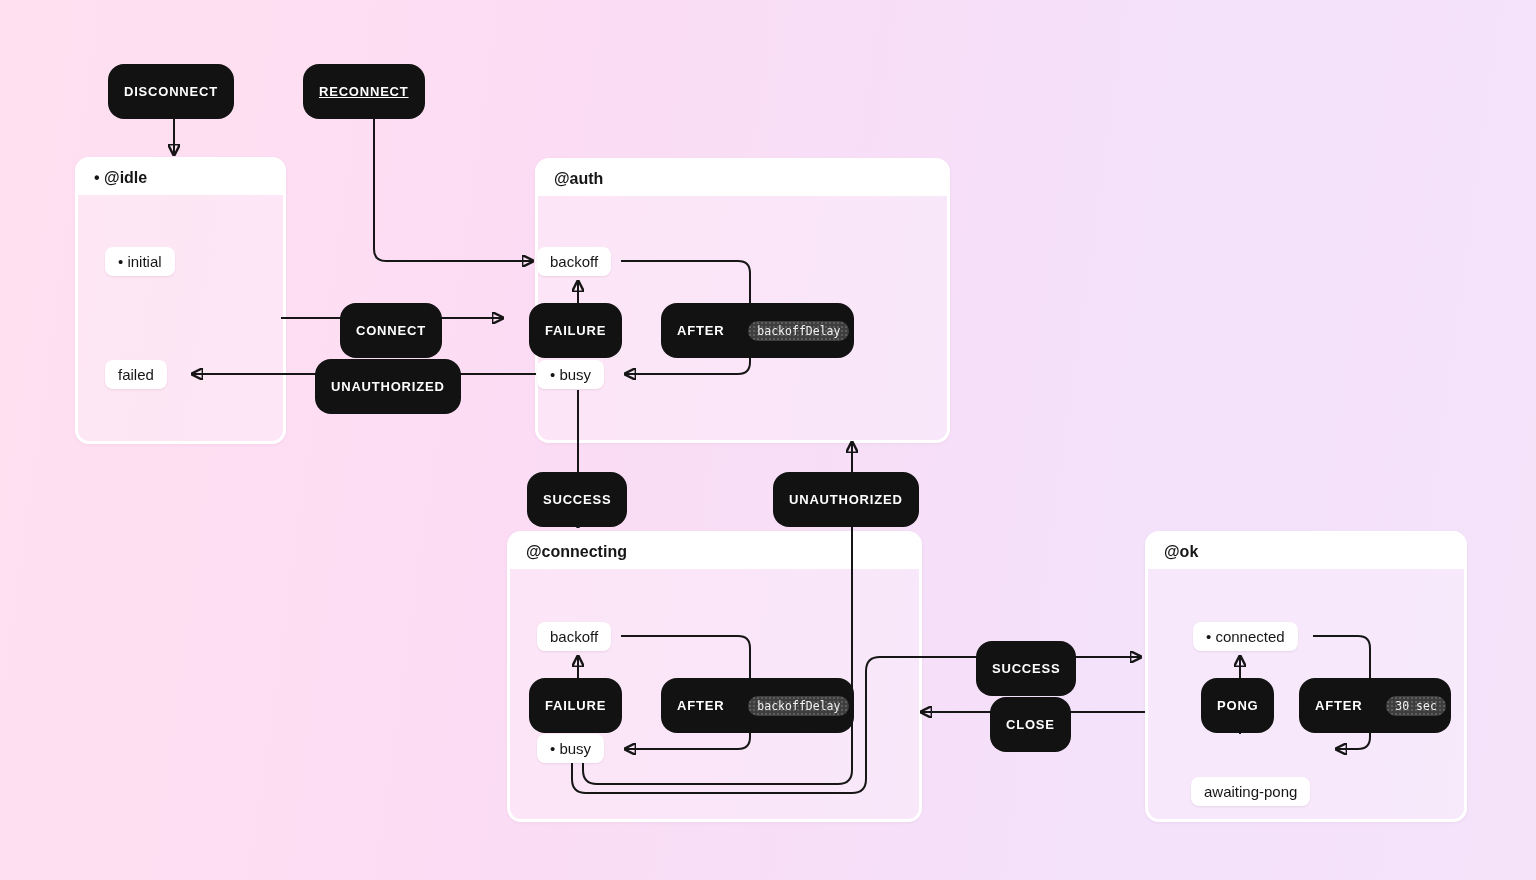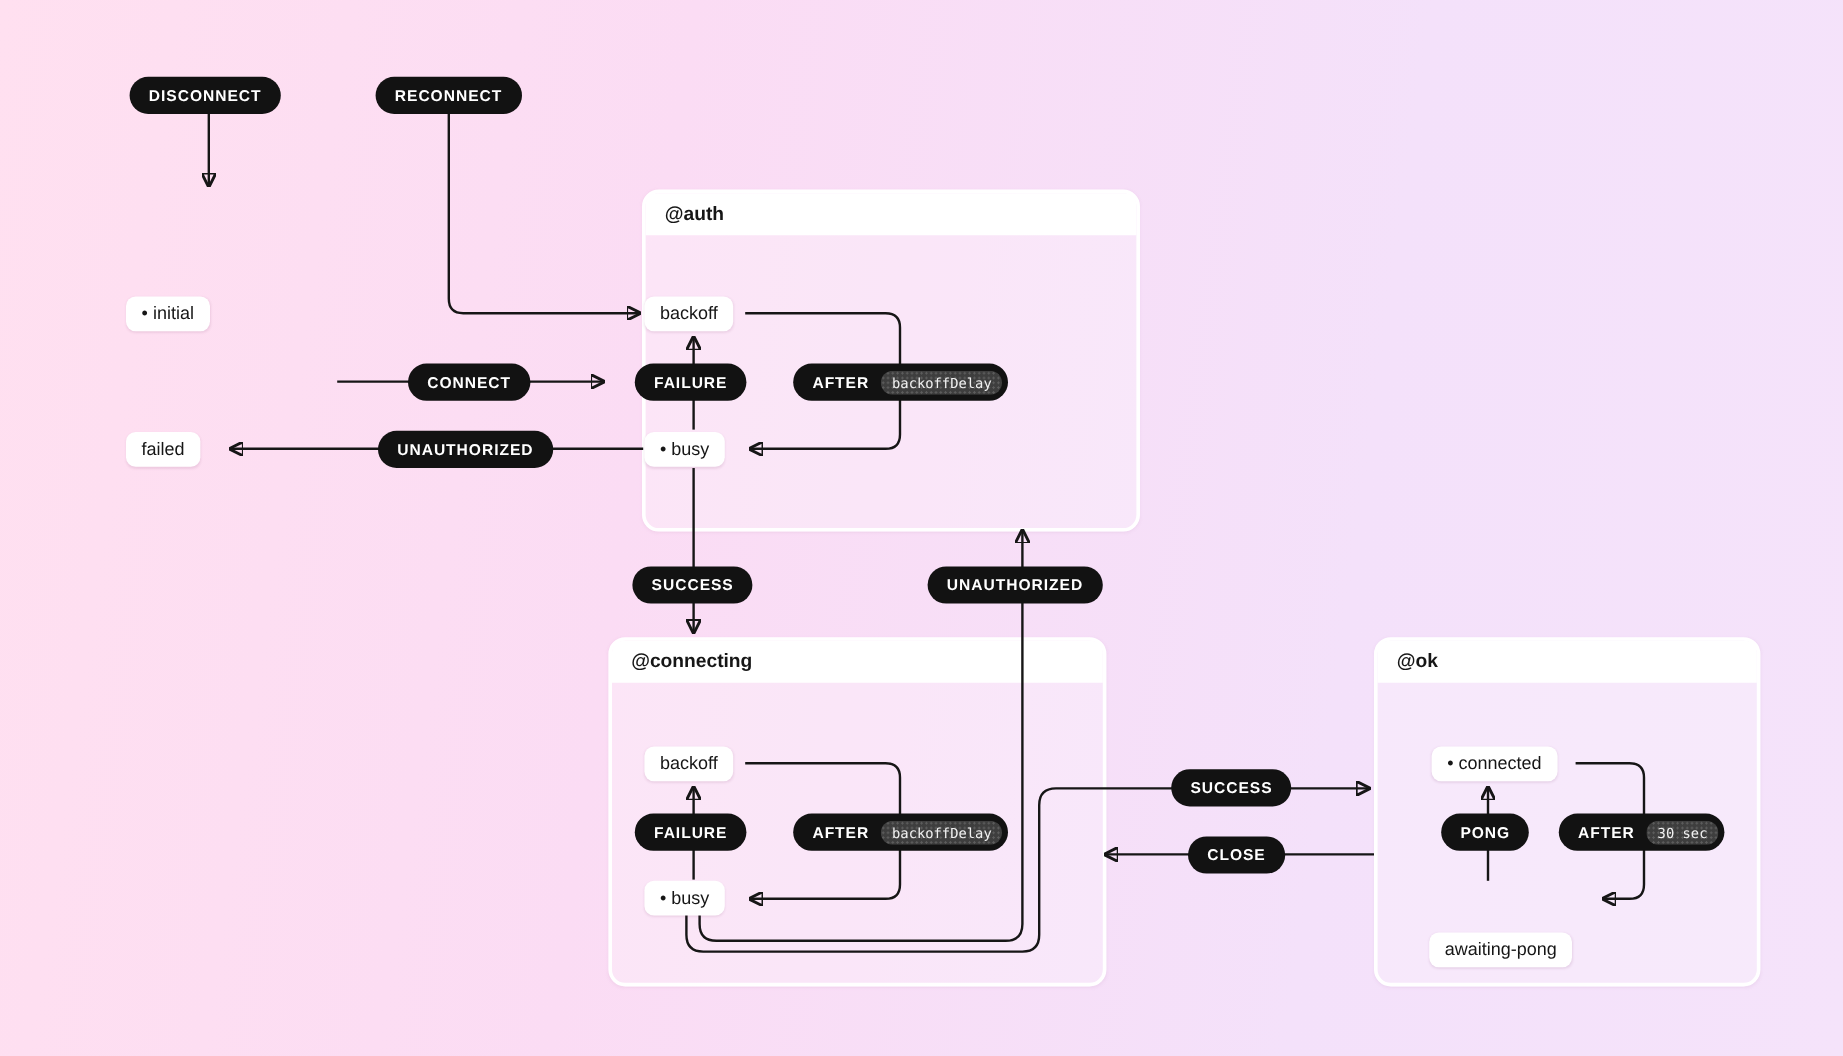--- a/index.html
+++ b/index.html
@@ -20,40 +20,43 @@
   }
   .node {
     position:absolute; z-index:3; background:#ffffff; color:#161616;
     border-radius:8px; height:29px; display:inline-flex; align-items:center;
     padding:0 13px; font-size:15px; font-weight:500; white-space:nowrap;
     box-shadow:0 1px 2px rgba(120,60,110,0.12);
   }
   .pill {
     position:absolute; z-index:3; background:#121212; color:#ffffff;
     border-radius:16px; height:31px; display:inline-flex; align-items:center;
-    padding:0 16px; font-size:13px; font-weight:700; letter-spacing:0.8px;
+    padding:12px 16px; font-size:13px; font-weight:700; letter-spacing:0.8px;
     white-space:nowrap;
   }
-  .pill.has-badge { padding-right:5px; gap:10px; }
+  .pill.has-badge { padding-right:5px; gap:24px; }
   .badge {
     background-color:#3e3e3e;
     background-image: radial-gradient(rgba(255,255,255,0.16) 1px, rgba(0,0,0,0) 1px);
     background-size:4px 4px;
     border-radius:11px; padding:3px 9px;
     font-family:"DejaVu Sans Mono", monospace; font-weight:400;
     font-size:11.5px; letter-spacing:0; color:#f1f1f1;
   }
   svg.wires { position:absolute; left:0; top:0; z-index:2; pointer-events:none; }
   svg.wires path { stroke:#161616; stroke-width:2; fill:none; }
 </style>
 </head>
 <body>
 
 <div class="canvas">
 
+  <div class="state-box" style="left:75px; top:157px; width:205px; height:281px;">
+    <div class="state-header">• @idle</div>
+  </div>
 
   <div class="state-box" style="left:507px; top:158px; width:409px; height:279px;margin-left:28px;">
     <div class="state-header">@auth</div>
   </div>
 
   <div class="state-box" style="left:507px; top:531px; width:409px; height:285px;">
     <div class="state-header">@connecting</div>
   </div>
 
   <div class="state-box" style="left:1145px; top:531px; width:316px; height:285px;">
@@ -102,21 +105,21 @@
   <div class="node" style="left:537px; top:247px;">backoff</div>
   <div class="node" style="left:537px; top:360px;">• busy</div>
 
   <div class="node" style="left:537px; top:622px;">backoff</div>
   <div class="node" style="left:537px; top:734px;">• busy</div>
 
   <div class="node" style="left:1193px; top:622px;">• connected</div>
   <div class="node" style="left:1191px; top:735px;margin-top:42px;">awaiting-pong</div>
 
   <div class="pill" style="left:108px; top:64px;">DISCONNECT</div>
-  <div class="pill" style="left:313px; top:64px;">RECONNECT</div>
+  <div class="pill" style="left:303px; top:64px;text-decoration:underline;">RECONNECT</div>
   <div class="pill" style="left:340px; top:303px;">CONNECT</div>
   <div class="pill" style="left:529px; top:303px;">FAILURE</div>
 
   <div class="pill has-badge" style="left:661px; top:303px;">
     <span>AFTER</span>
     <span class="badge">backoffDelay</span>
   </div>
 
   <div class="pill" style="left:315px; top:359px;">UNAUTHORIZED</div>
   <div class="pill" style="left:527px; top:472px;">SUCCESS</div>

